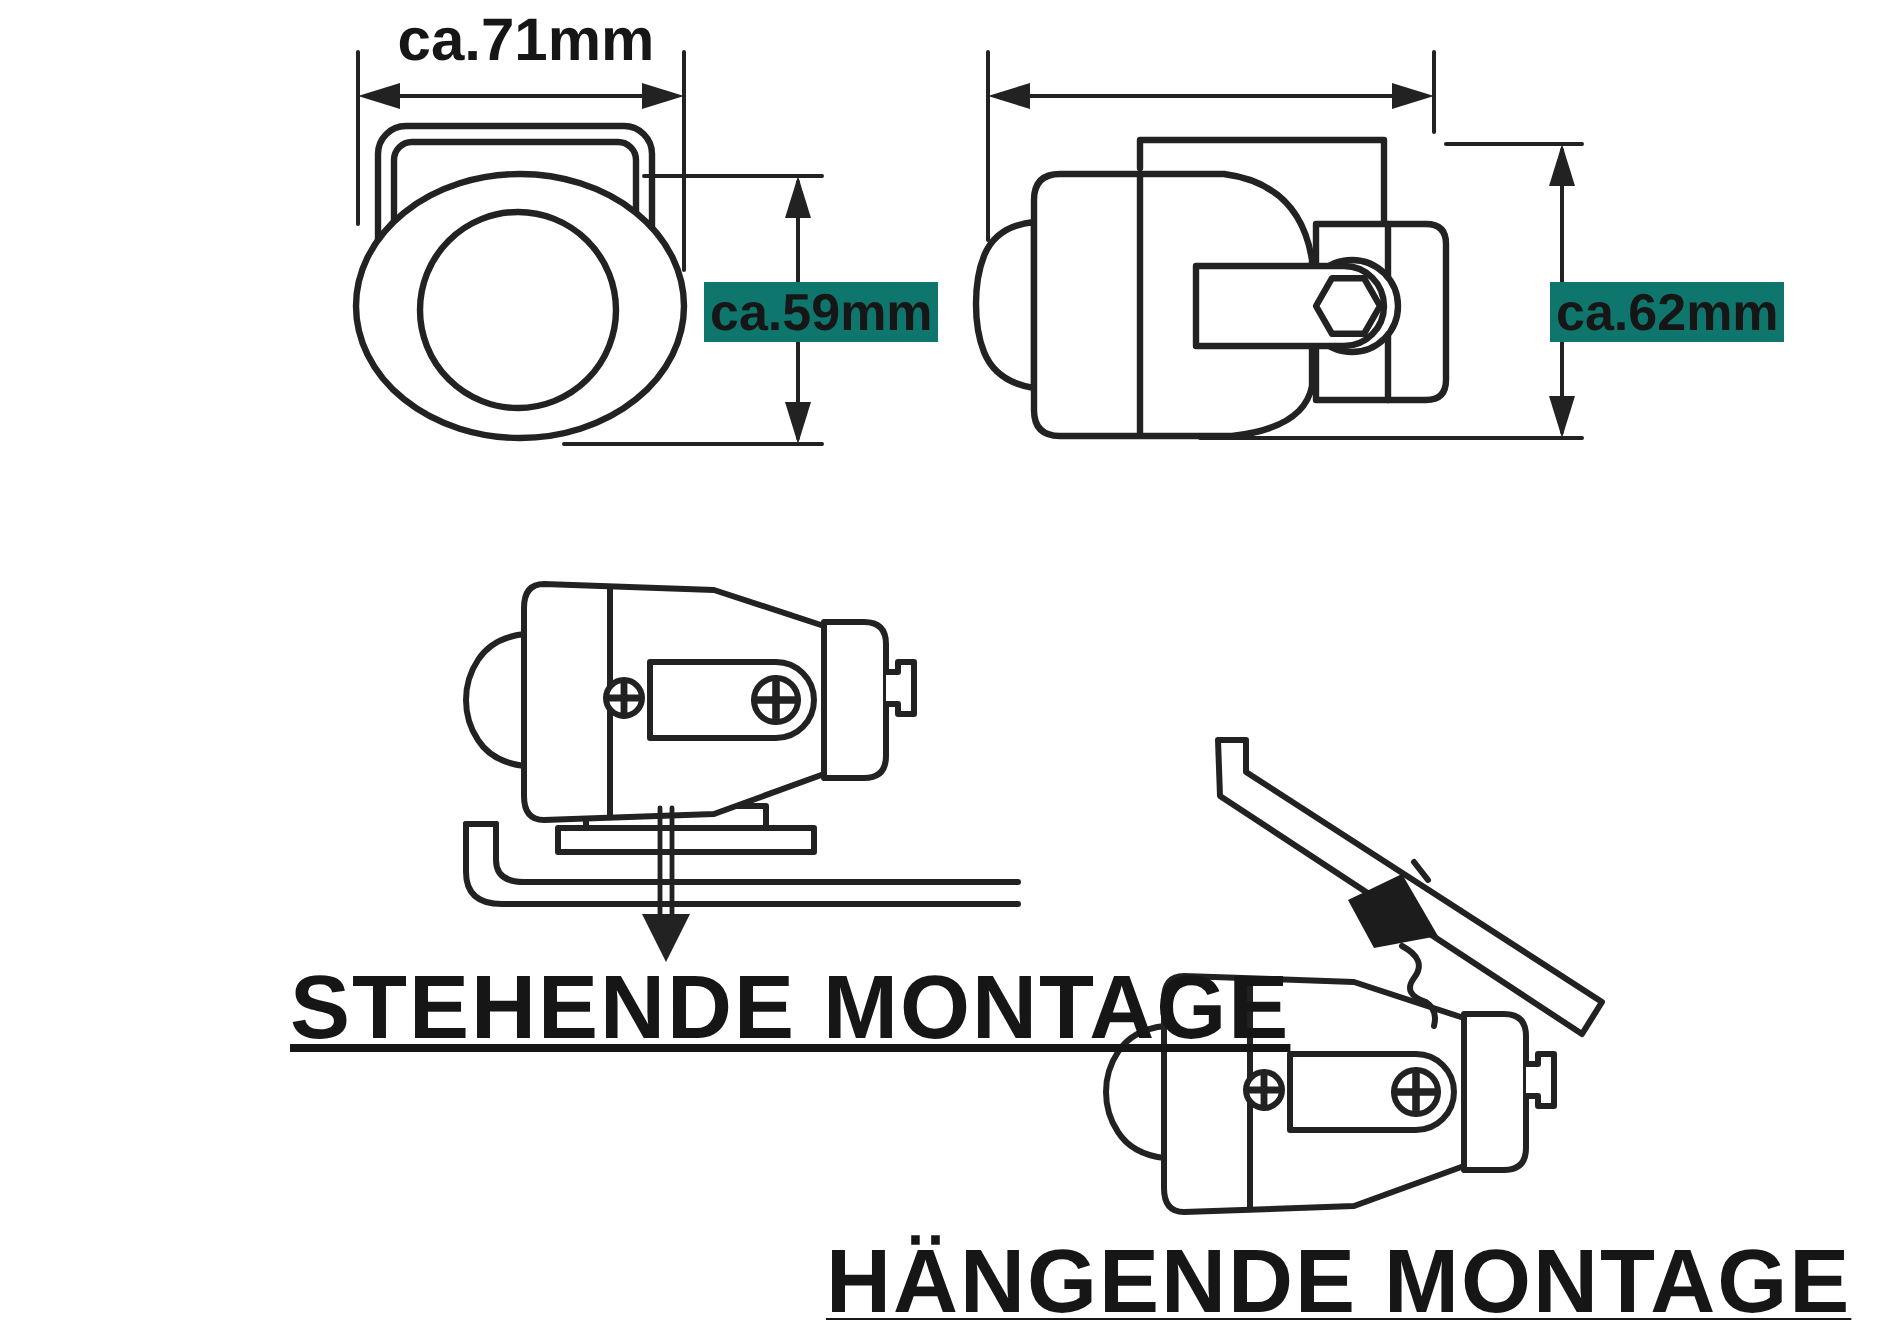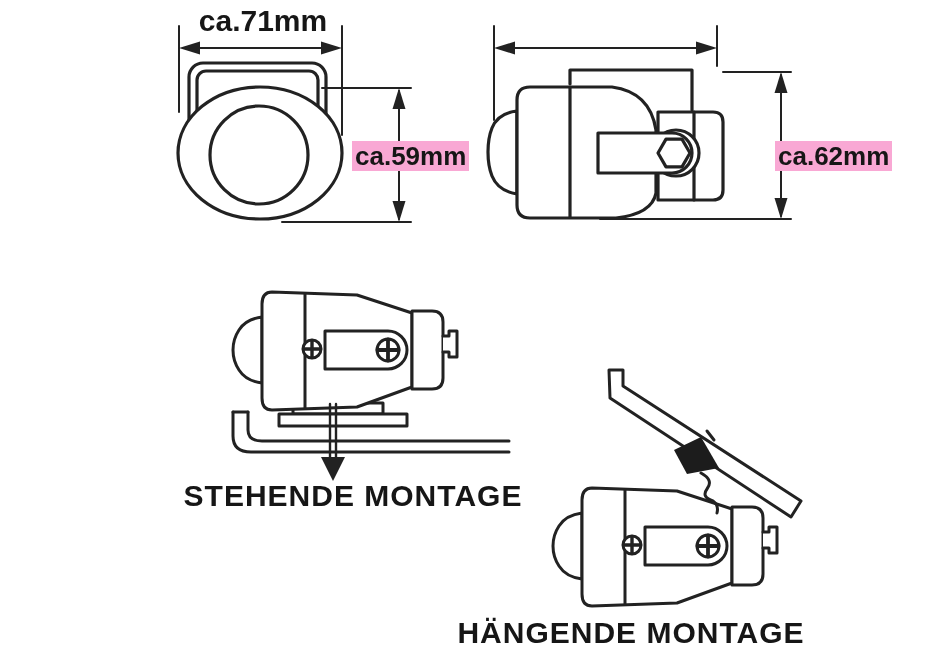--- a/index.html
+++ b/index.html
@@ -6,22 +6,22 @@
   #canvas{
     position:relative;width:950px;height:660px;background:#ffffff;
     font-family:"Liberation Sans", sans-serif;overflow:hidden;
   }
   #artwork{position:absolute;left:0;top:0;}
   .label{
     position:absolute;color:#161616;white-space:nowrap;
     font-family:"Liberation Sans", sans-serif;line-height:1;
   }
   .dim-top{font-size:30px;font-weight:700;text-align:center;}
-  .dim-side{font-size:26px;font-weight:700;background:#f9a8d4;padding:2px 3px;text-align:center;}
-  .mount-label{font-size:30px;font-weight:700;letter-spacing:1px;text-align:center;}
+  .dim-side{font-size:26px;font-weight:700;background:#0f766e;padding:2px 3px;text-align:center;}
+  .mount-label{font-size:45px;font-weight:700;letter-spacing:1px;text-align:center;text-decoration:underline;}
 </style>
 </head>
 <body>
 
 <div id="canvas">
 
   <svg id="artwork" width="950" height="660" viewBox="0 0 950 660" fill="none" stroke="#222222" stroke-width="3.2" stroke-linecap="round" stroke-linejoin="round">
 
     <defs>
 

